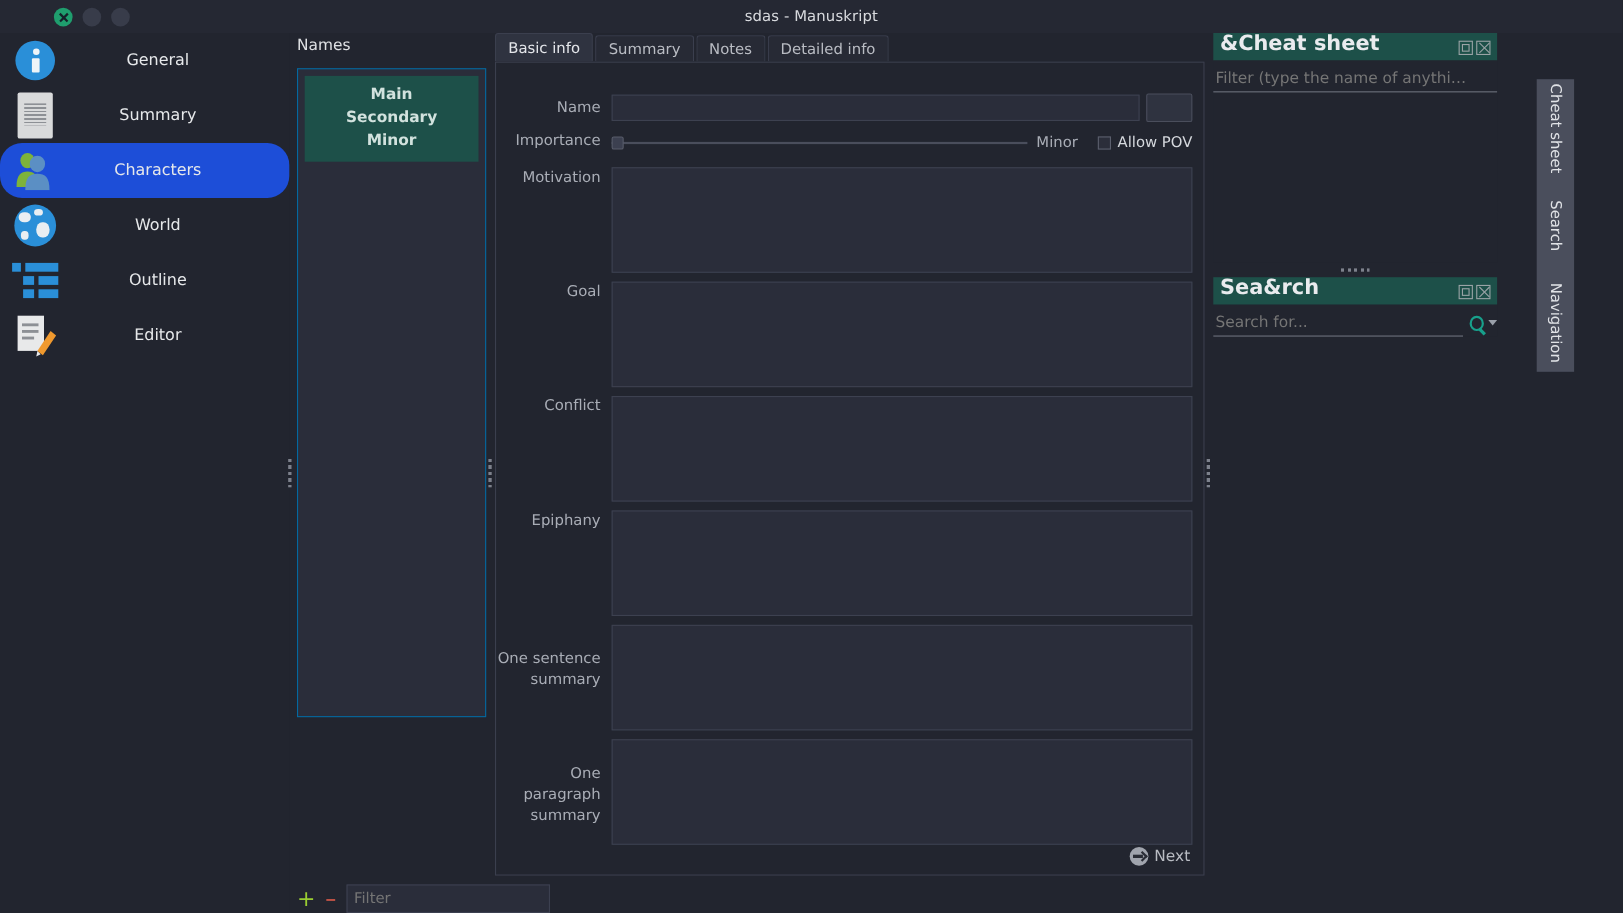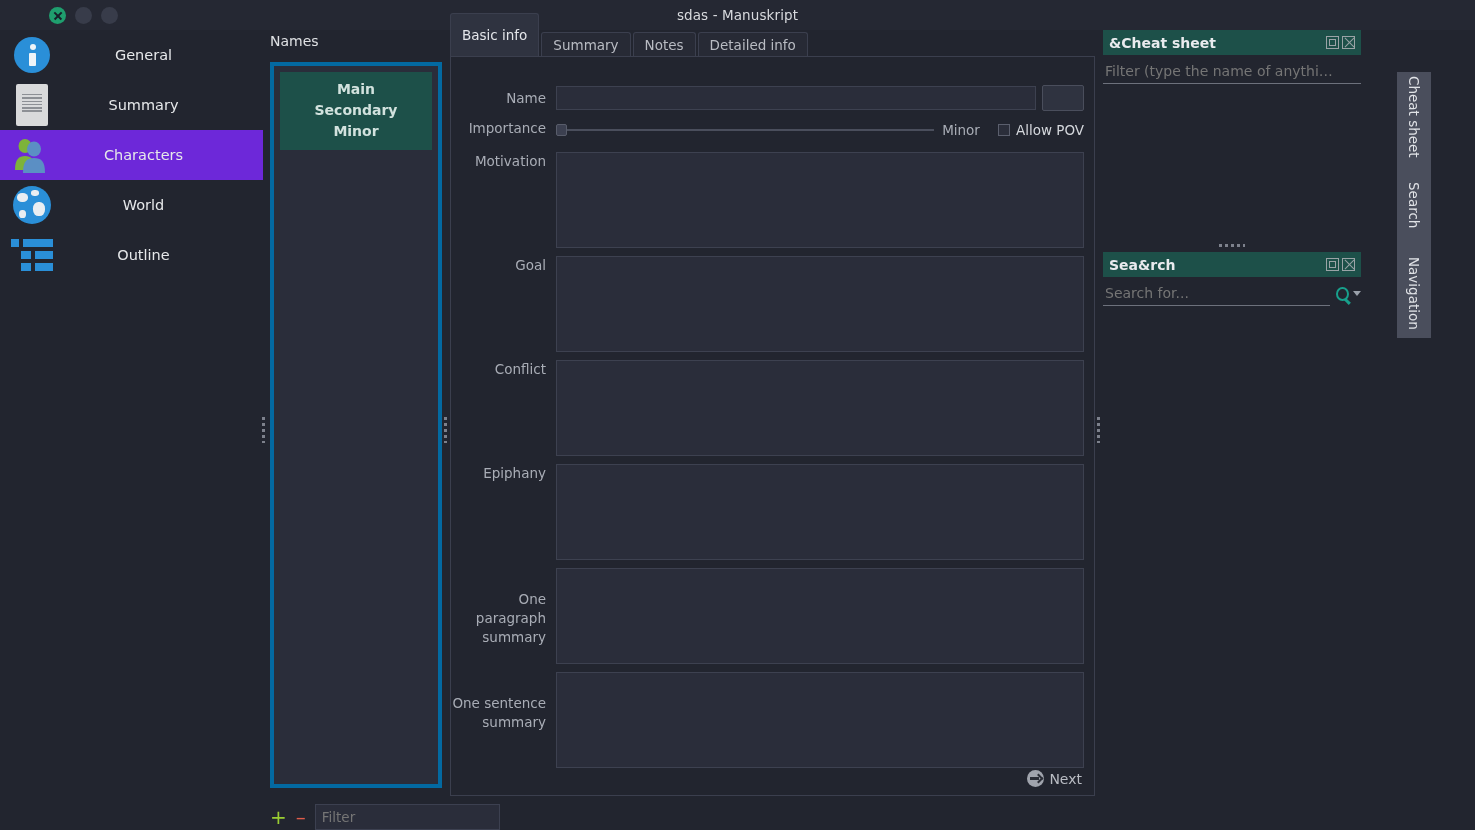--- a/index.html
+++ b/index.html
@@ -33,21 +33,21 @@
 
   
   .leftnav {
     position: absolute; left: 0; top: 30px; width: 263px; height: 800px;
     background: #22252f;
   }
   .nav-item {
     position: relative; height: 50px; display: flex; align-items: center;
     cursor: default;
   }
-  .nav-item.active { background: #6d28d9; }
+  .nav-item.active { background: #1d4ed8; border-radius: 20px; }
   .nav-icon {
     width: 64px; min-width: 64px; height: 50px;
     display: flex; align-items: center; justify-content: center;
   }
   .nav-label {
     flex: 1; text-align: center; font-size: 14.5px; color: #e6e8ea;
     padding-right: 40px;
   }
 
   
@@ -83,22 +83,22 @@
   .ic-outline { width: 42px; height: 36px; position: relative; }
   .ic-outline span { position: absolute; background: #2a8fd8; height: 8px; }
   .ic-editor { width: 40px; height: 40px; position: relative; }
 
   
   .names-col {
     position: absolute; left: 270px; top: 30px; width: 172px; height: 793px;
   }
   .names-title { font-size: 14px; color: #dfe1e4; padding: 3px 0 7px 0; }
   .names-list {
-    position: absolute; left: 0; top: 32px; width: 172px; height: 726px;
-    background: #2a2d3a; border: 4px solid #0369a1;
+    position: absolute; left: 0; top: 32px; width: 172px; height: 590px;
+    background: #2a2d3a; border: 1px solid #0369a1;
   }
   .names-item {
     background: #1d5049; color: #d2e2de; font-weight: bold;
     font-size: 14px; text-align: center; line-height: 21px;
     padding: 7px 0 8px 0; margin: 6px 6px 0 6px;
   }
   .names-bottom {
     position: absolute; left: 0; top: 772px; width: 172px; height: 30px;
     display: flex; align-items: center; gap: 9px;
   }
@@ -122,21 +122,21 @@
   .center {
     position: absolute; left: 450px; top: 30px; width: 645px; height: 793px;
   }
   .tabs { display: flex; align-items: flex-end; height: 26px; }
   .tab {
     height: 24px; padding: 0 11px; font-size: 13.5px; color: #b9bcc3;
     background: #272a35; border: 1px solid #3b3f4e; border-bottom: none;
     display: flex; align-items: center; margin-right: 2px;
     border-radius: 3px 3px 0 0; cursor: default;
   }
-  .tab.active { background: #2f3340; color: #e4e6ea; height: 43px; }
+  .tab.active { background: #2f3340; color: #e4e6ea; height: 26px; }
   .tab-body {
     position: absolute; left: 0; top: 26px; width: 645px; height: 740px;
     border: 1px solid #3b3f4e; background: #22252f;
   }
   .form { padding: 12px 0 0 0; }
   .row { display: flex; align-items: flex-start; margin-bottom: 8px; }
   .flabel {
     width: 105px; min-width: 105px; text-align: right;
     font-size: 13.5px; color: #a9adb6; padding-right: 10px; line-height: 19px;
   }
@@ -182,22 +182,22 @@
     content:""; position:absolute; left:7.5px; top:5px; width:5px; height:5px;
     border-top:2.4px solid #2a2d36; border-right:2.4px solid #2a2d36;
     transform: rotate(45deg);
   }
   .next-lbl { font-size: 14px; color: #b9bcc3; }
 
   
   .dock { position: absolute; left: 1103px; top: 30px; width: 258px; }
   .dock-panel { margin-bottom: 0; }
   .dock-title {
-    height: 25px; background: #1d5049; display: flex; align-items: center;
-    padding: 5px 6px; color: #e9ebee; font-size: 14px; font-weight: bold;
+    height: 25px; background: #1d5049; display: flex; align-items: flex-end;
+    padding: 5px 6px; color: #e9ebee; font-size: 19px; font-weight: bold;
   }
   .dock-title .t { flex: 1; }
   .dock-btn {
     width: 13px; height: 13px; border: 1px solid #9aa3a6; margin-left: 3px;
     position: relative; cursor: default;
   }
   .dock-btn.float::after {
     content:""; position:absolute; left:2px; top:2px; right:2px; bottom:2px;
     border:1px solid #9aa3a6;
   }
@@ -309,20 +309,33 @@
         <span style="left:12px;top:2px;width:30px;"></span>
         <span style="left:10px;top:14px;width:10px;"></span>
         <span style="left:24px;top:14px;width:18px;"></span>
         <span style="left:10px;top:26px;width:10px;"></span>
         <span style="left:24px;top:26px;width:18px;"></span>
       </div>
     </div>
     <div class="nav-label">Outline</div>
   </div>
 
+  <div class="nav-item">
+    <div class="nav-icon">
+      <svg class="ic-editor" viewBox="0 0 40 40">
+        <rect x="4" y="2" width="24" height="32" fill="#e8e9ea"></rect>
+        <rect x="8" y="9" width="15" height="2.6" fill="#8d9095"></rect>
+        <rect x="8" y="15" width="15" height="2.6" fill="#8d9095"></rect>
+        <rect x="8" y="21" width="11" height="2.6" fill="#8d9095"></rect>
+        <path d="M22 34 L34 16 L39 20 L27 38 Z" fill="#f0992e"></path>
+        <path d="M22 34 L25 37 L21 39 Z" fill="#e8e9ea"></path>
+      </svg>
+    </div>
+    <div class="nav-label">Editor</div>
+  </div>
 </div>
 
 <div class="splitter" style="left:258px;top:30px;height:800px;">
   <div class="dots"></div>
 </div>
 
 <div class="names-col">
   <div class="names-title">Names</div>
 
   <div class="names-list">
@@ -388,26 +401,26 @@
         <div class="flabel">Conflict</div>
         <div class="farea" style="height:96px;"></div>
       </div>
 
       <div class="row" style="margin-bottom:8px;">
         <div class="flabel">Epiphany</div>
         <div class="farea" style="height:96px;"></div>
       </div>
 
       <div class="row" style="margin-bottom:8px;">
+        <div class="flabel" style="line-height:19px;padding-top:22px;">One sentence summary</div>
+        <div class="farea" style="height:96px;"></div>
+      </div>
+
+      <div class="row" style="margin-bottom:8px;">
         <div class="flabel" style="line-height:19px;padding-top:22px;">One paragraph summary</div>
-        <div class="farea" style="height:96px;"></div>
-      </div>
-
-      <div class="row" style="margin-bottom:8px;">
-        <div class="flabel" style="line-height:19px;padding-top:22px;">One sentence summary</div>
         <div class="farea" style="height:96px;"></div>
       </div>
 
     </div>
 
     <div class="next-row">
       <div class="next-icon"></div>
       <div class="next-lbl">Next</div>
     </div>
   </div>

